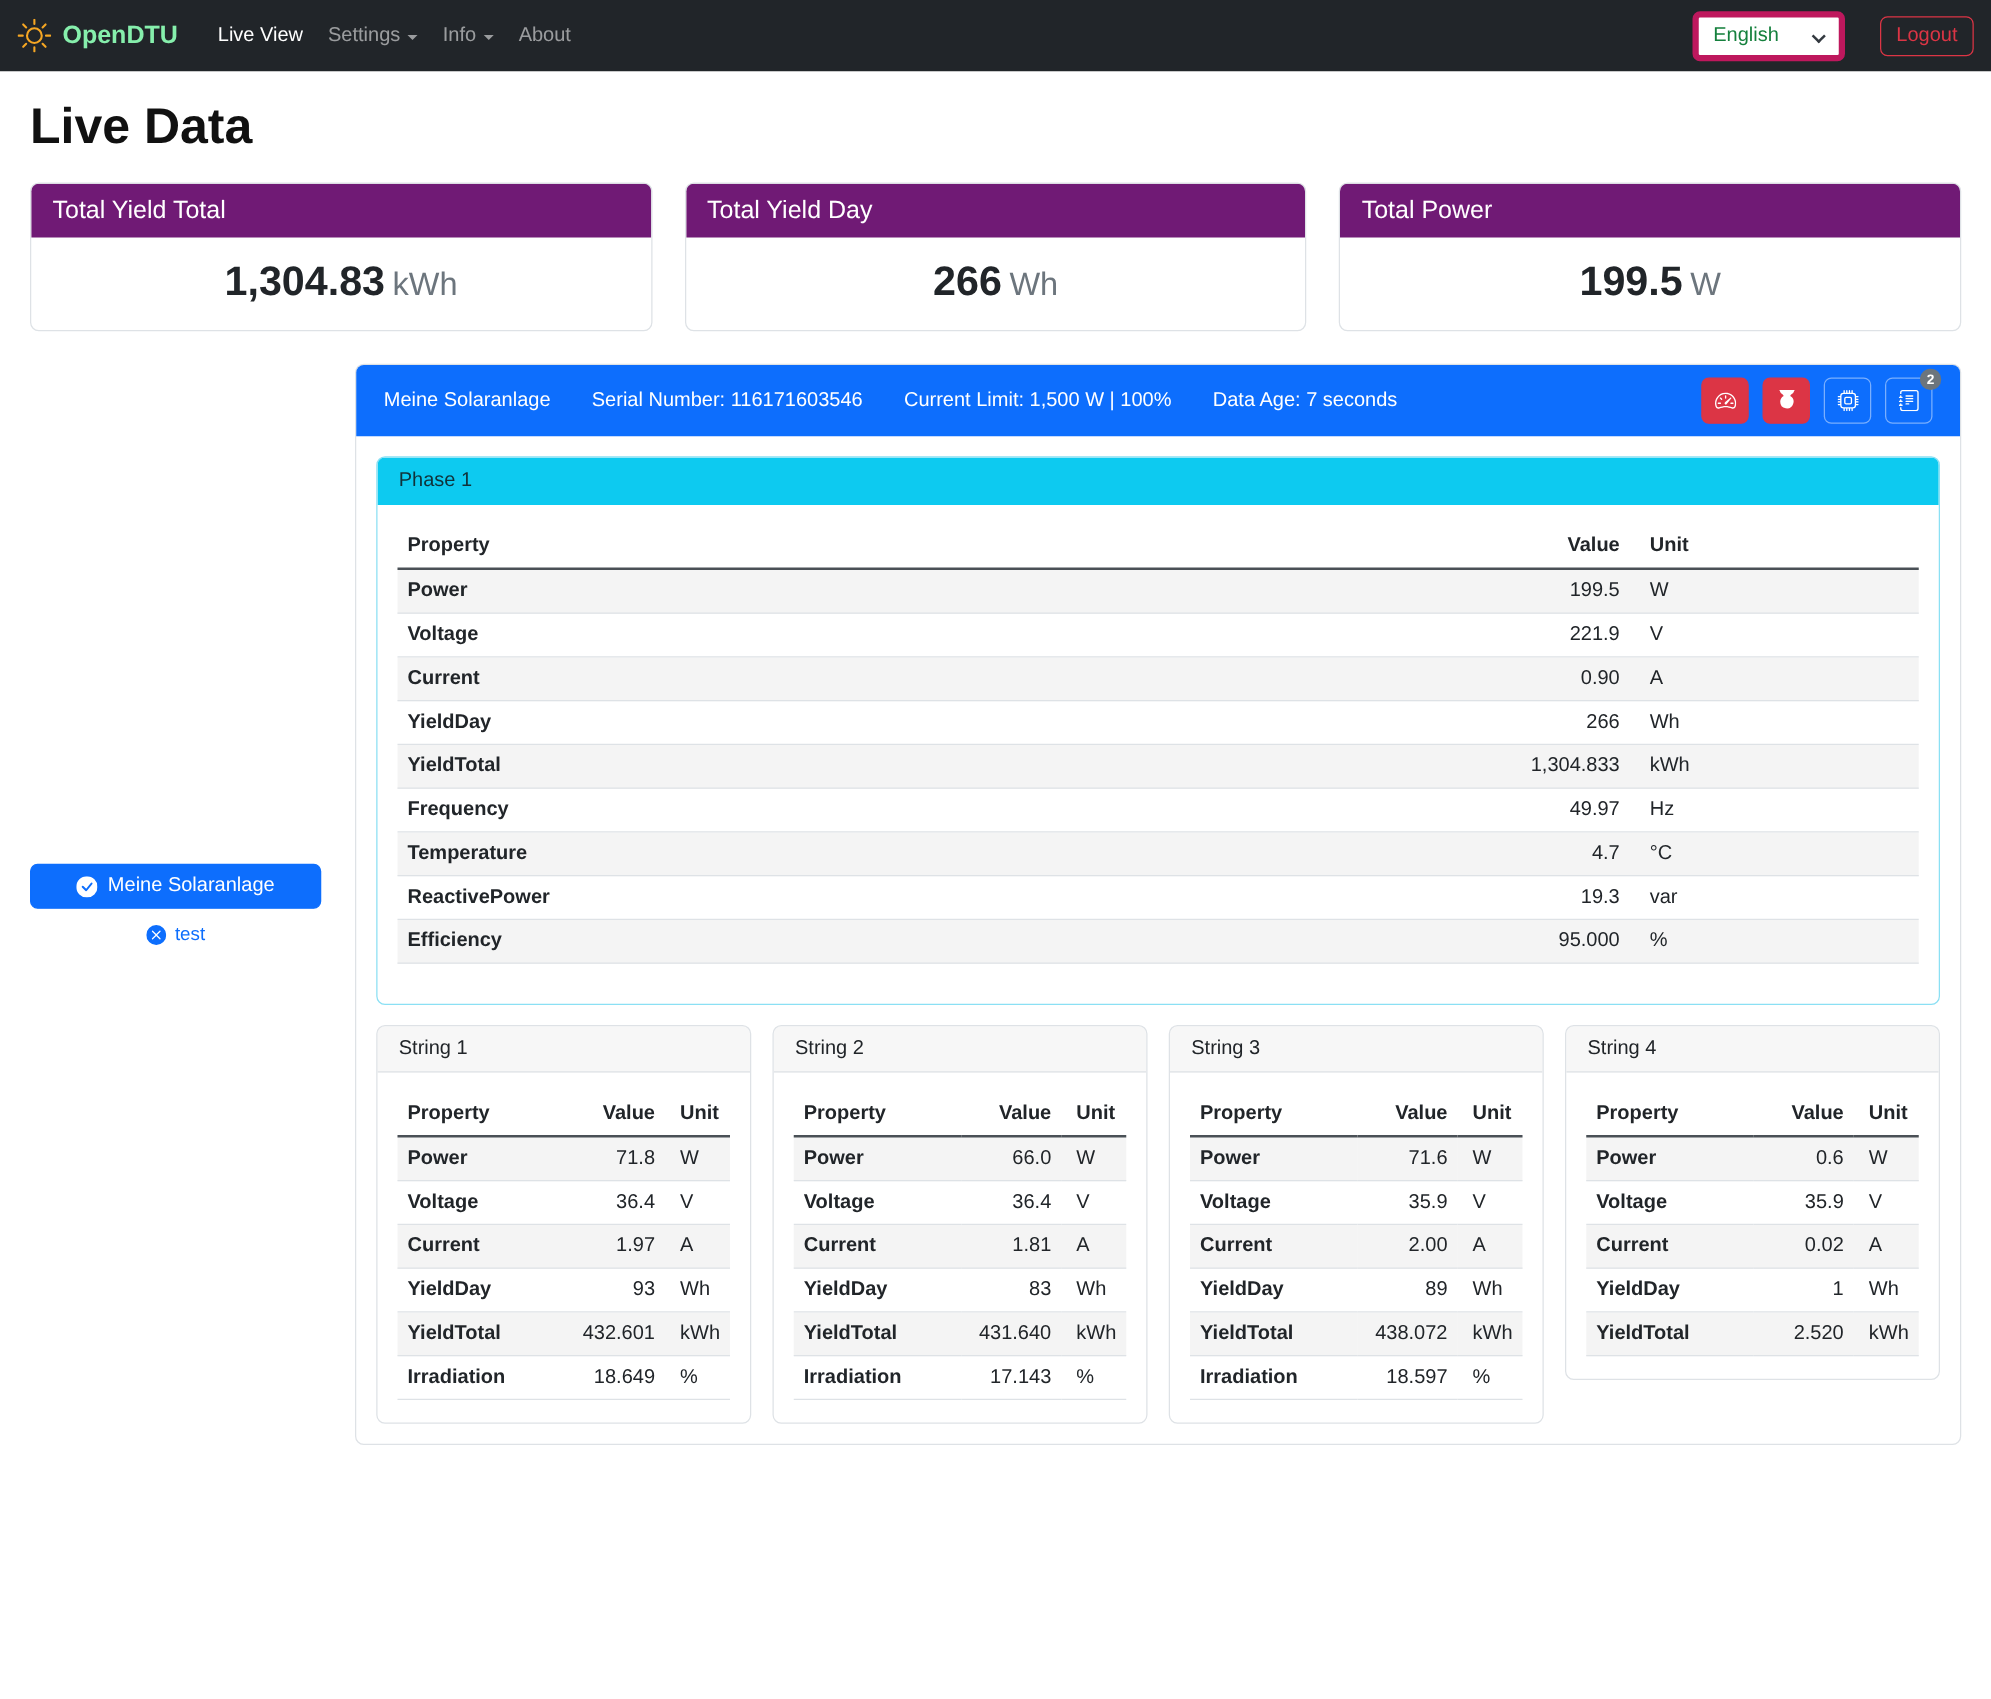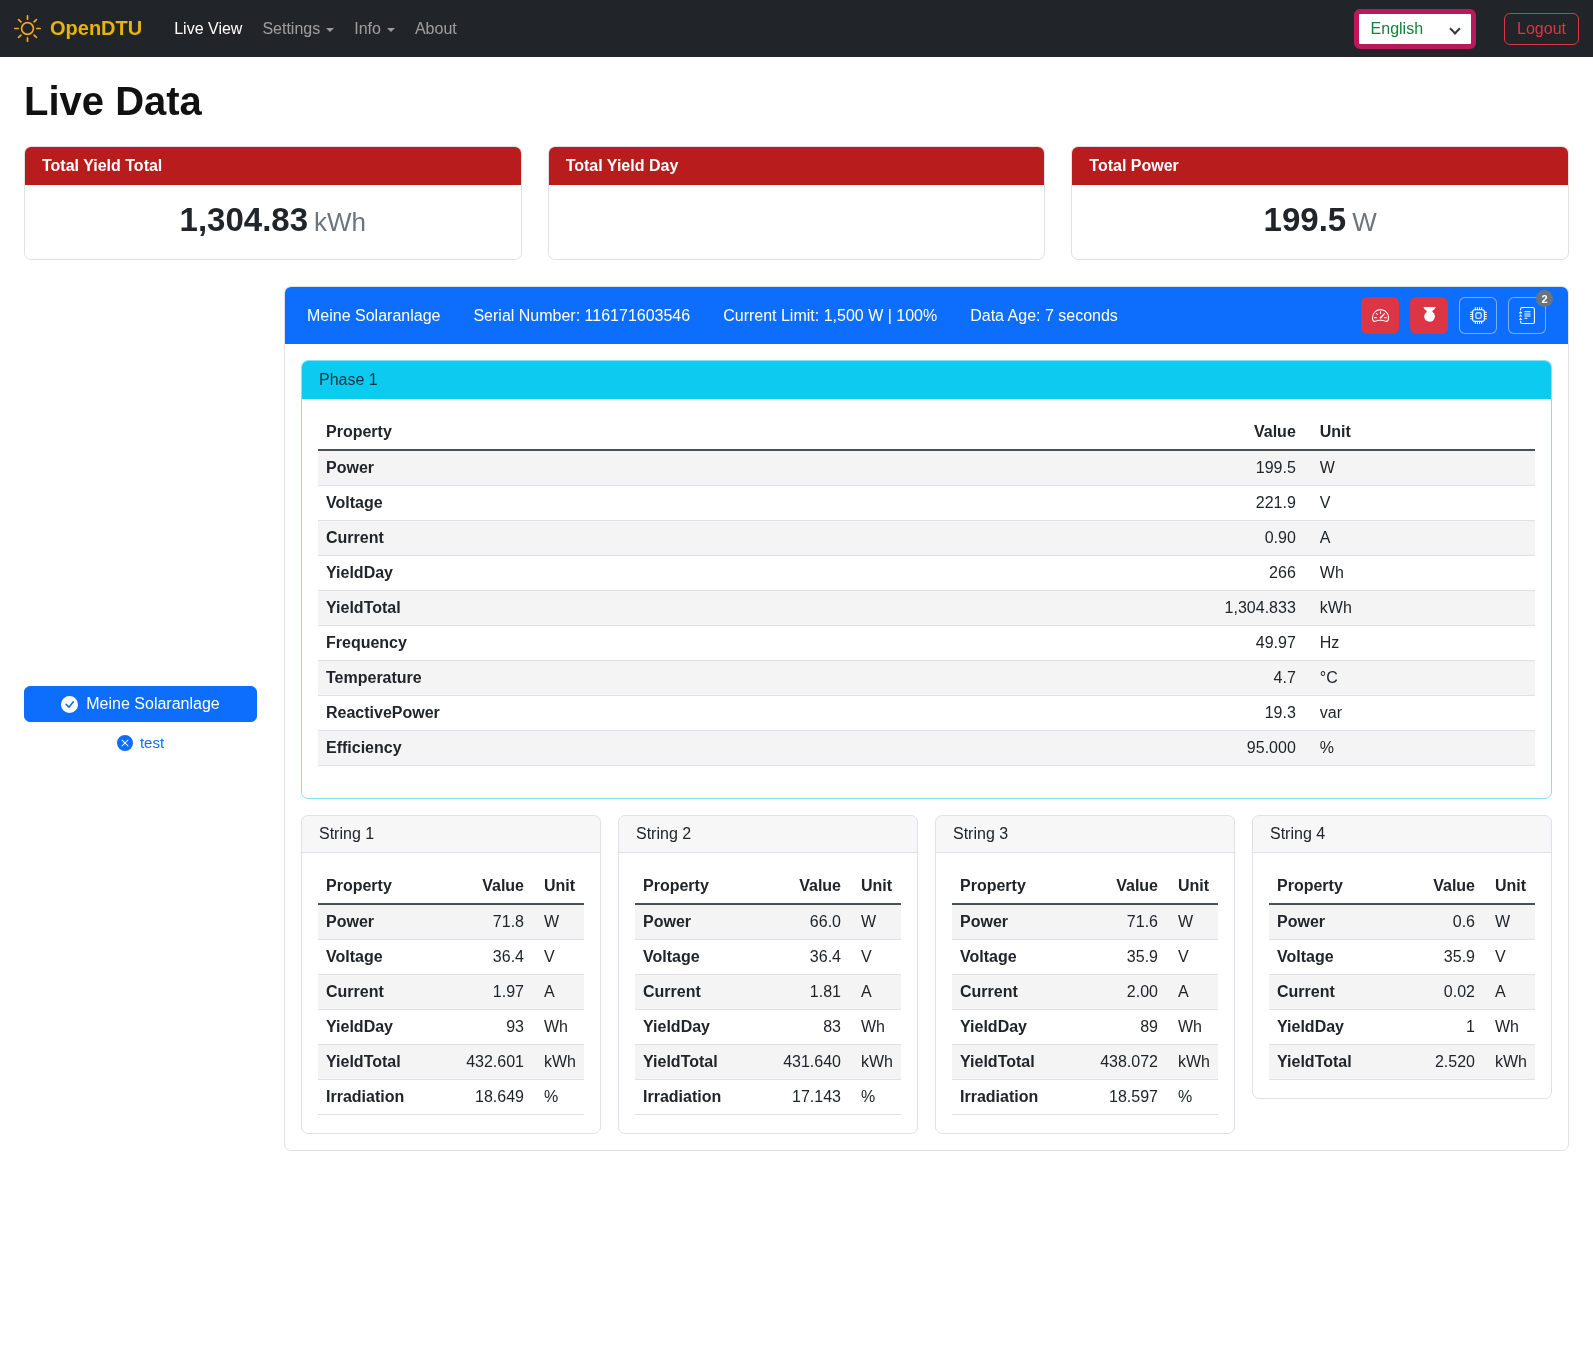--- a/index.html
+++ b/index.html
@@ -16,21 +16,21 @@
     background: #212529;
     height: 57px;
     display: flex;
     align-items: center;
     padding: 0 14px;
   }
   .brand {
     display: flex;
     align-items: center;
     gap: 9px;
-    color: #eab308;
+    color: #86efac;
     font-size: 20px;
     font-weight: 700;
     margin-right: 22px;
     cursor: pointer;
   }
   .nav-links { display: flex; align-items: center; }
   .nav-link {
     color: rgba(255,255,255,.55);
     padding: 8px 10px;
     cursor: pointer;
@@ -94,25 +94,24 @@
     gap: 26px;
     margin-bottom: 26px;
   }
   .card {
     background: #fff;
     border: 1px solid #dee2e6;
     border-radius: 7px;
     overflow: hidden;
   }
   .card-header-green {
-    background: #b91c1c;
+    background: #701a75;
     color: #fff;
     padding: 10px 17px;
-    font-size: 16px;
-    font-weight: bold;
+    font-size: 20px;
   }
   .summary-body { padding: 16px 16px 20px; text-align: center; }
   .summary-value { font-size: 33px; font-weight: 600; color: #212529; }
   .summary-unit { font-size: 26px; color: #6c757d; font-weight: 400; margin-left: 6px; }
 
   
   .content-row {
     display: flex;
     gap: 27px;
     align-items: center;
@@ -299,20 +298,23 @@
 
   <div class="summary-row">
     <div class="card">
       <div class="card-header-green">Total Yield Total</div>
       <div class="summary-body">
         <span class="summary-value">1,304.83</span><span class="summary-unit">kWh</span>
       </div>
     </div>
     <div class="card">
       <div class="card-header-green">Total Yield Day</div>
+      <div class="summary-body">
+        <span class="summary-value">266</span><span class="summary-unit">Wh</span>
+      </div>
     </div>
     <div class="card">
       <div class="card-header-green">Total Power</div>
       <div class="summary-body">
         <span class="summary-value">199.5</span><span class="summary-unit">W</span>
       </div>
     </div>
   </div>
 
   <div class="content-row">

